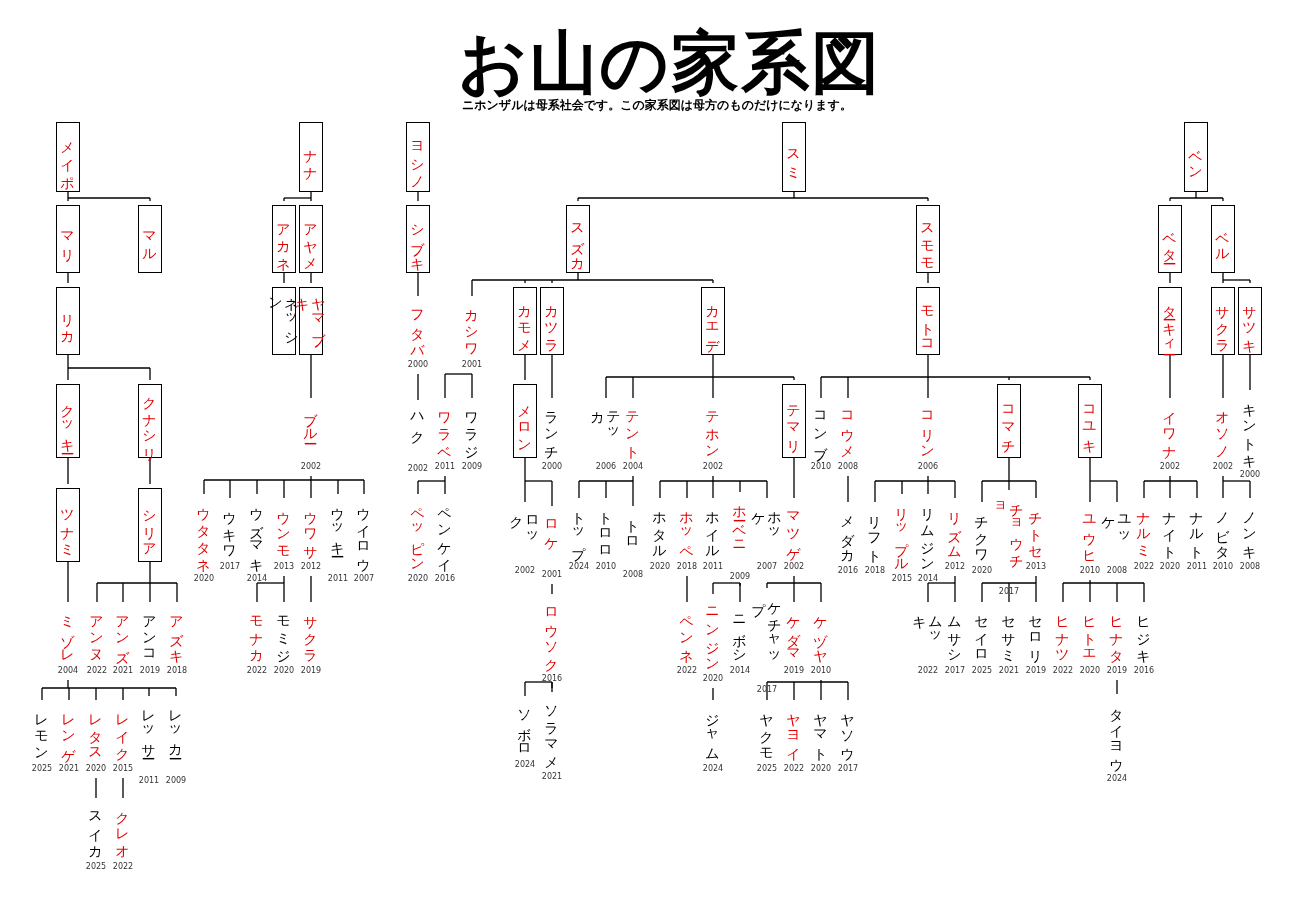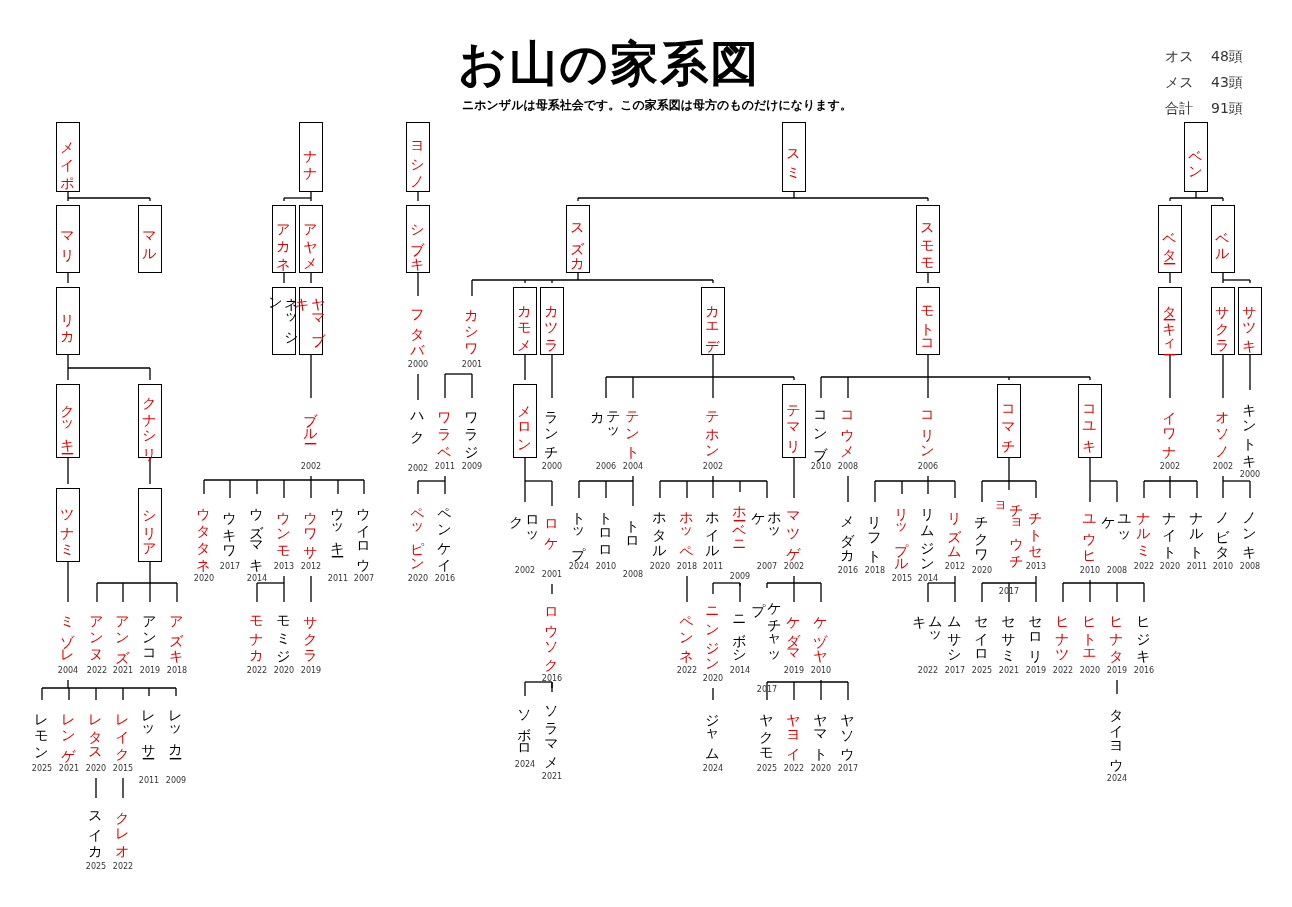--- a/index.html
+++ b/index.html
@@ -1,17 +1,17 @@
 <!DOCTYPE html>
 <html><head>
 <meta charset="utf-8">
 <style>
   html,body{margin:0;padding:0;background:#fff;}
   #canvas{position:relative;width:1292px;height:907px;background:#fff;overflow:hidden;font-family:"DejaVu Sans","Liberation Sans",sans-serif;}
-  .title{position:absolute;left:458px;top:28px;font-size:48px;font-weight:bold;letter-spacing:2px;color:#000;line-height:70px;font-family:"DejaVu Sans",sans-serif;}
+  .title{position:absolute;left:458px;top:28px;font-size:68px;font-weight:bold;letter-spacing:2px;color:#000;line-height:70px;font-family:"DejaVu Sans",sans-serif;}
   .subtitle{position:absolute;left:462px;top:97px;font-size:12px;font-weight:bold;color:#000;white-space:nowrap;}
   .stats{position:absolute;left:1165px;top:48px;font-size:14px;color:#333;}
   .stats .row{height:26px;display:flex;}
   .stats .lbl{width:46px;}
   #lines{position:absolute;left:0;top:0;}
   .node{position:absolute;display:flex;flex-direction:column;align-items:center;}
   .node .nm{writing-mode:vertical-rl;text-orientation:upright;font-size:14px;line-height:16px;letter-spacing:1px;}
   .node.boxed{border:1.5px solid #000;background:#fff;justify-content:center;box-sizing:border-box;}
   .node .yr{position:absolute;font-size:8px;color:#333;white-space:nowrap;transform:translateX(-50%);left:50%;}
   .red{color:#e00000;}
@@ -198,34 +198,20 @@
       <line x1="1197" y1="481" x2="1197" y2="498" stroke="#000000" stroke-width="1.3"></line>
       <line x1="1223" y1="476" x2="1223" y2="481" stroke="#000000" stroke-width="1.3"></line>
       <line x1="1223" y1="481" x2="1250" y2="481" stroke="#000000" stroke-width="1.3"></line>
       <line x1="1223" y1="481" x2="1223" y2="498" stroke="#000000" stroke-width="1.3"></line>
       <line x1="1250" y1="481" x2="1250" y2="498" stroke="#000000" stroke-width="1.3"></line>
     </svg>
 
 <div class="title">お山の家系図</div>
 <div class="subtitle">ニホンザルは母系社会です。この家系図は母方のものだけになります。</div>
 
-<div class="stats">
-  <div class="row">
-    <span class="lbl">オス</span>
-    <span>48頭</span>
-  </div>
-  <div class="row">
-    <span class="lbl">メス</span>
-    <span>43頭</span>
-  </div>
-  <div class="row">
-    <span class="lbl">合計</span>
-    <span>91頭</span>
-  </div>
-</div>
 
 <div id="nodes">
       <div class="node boxed" style="left: 56px; top: 122px; width: 24px; height: 70px;">
         <span class="nm red" style="color: rgb(224, 0, 0);">メイポ</span>
       </div>
       <div class="node boxed" style="left: 56px; top: 205px; width: 24px; height: 68px;">
         <span class="nm red" style="color: rgb(224, 0, 0);">マリ</span>
       </div>
       <div class="node boxed" style="left: 138px; top: 205px; width: 24px; height: 68px;">
         <span class="nm red" style="color: rgb(224, 0, 0);">マル</span>

